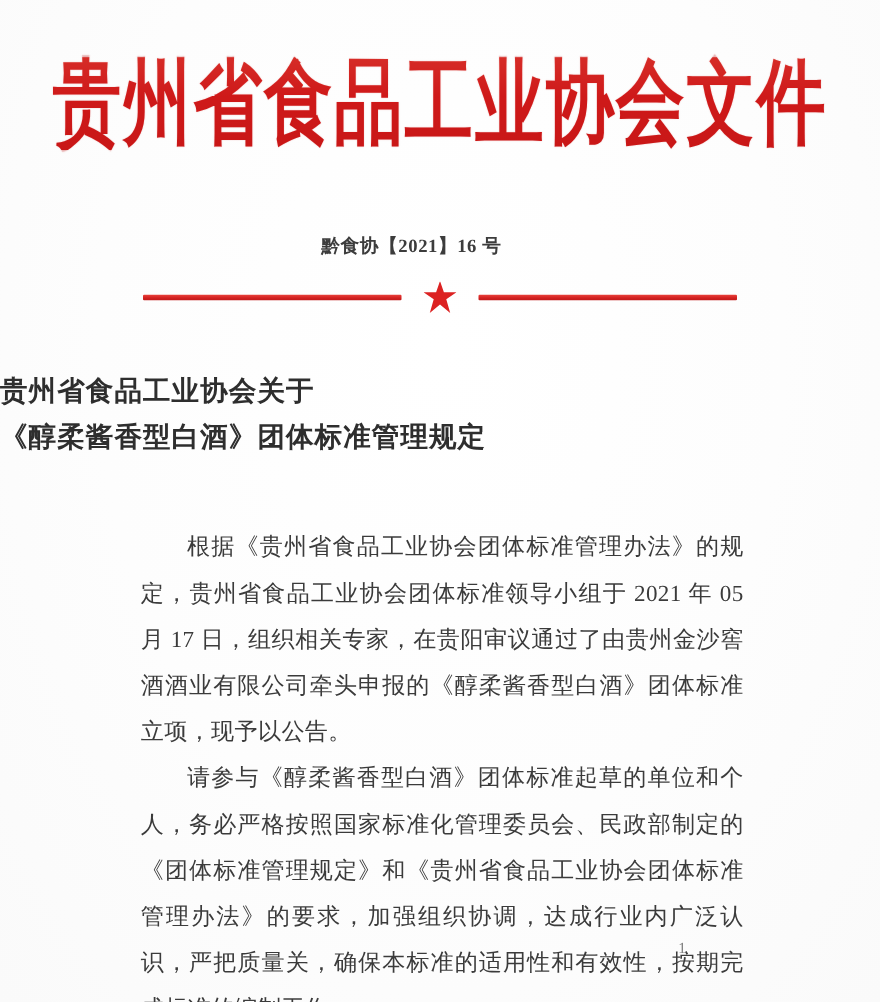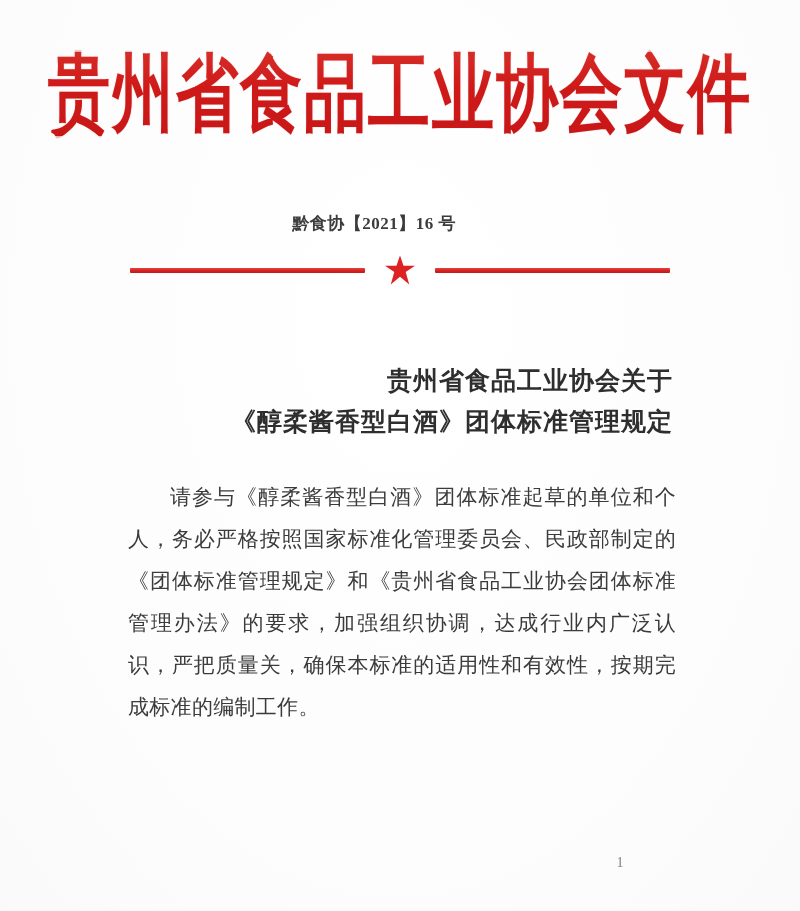--- a/index.html
+++ b/index.html
@@ -94,28 +94,27 @@
     clip-path: polygon(50% 0%, 61.8% 35.5%, 100% 35.5%, 69% 57.3%, 80.9% 100%,
                        50% 73.5%, 19.1% 100%, 31% 57.3%, 0% 35.5%, 38.2% 35.5%);
   }
 
   
   .doc-title {
     position: absolute;
     top: 336px;
     left: 0;
     width: 673px;
-    text-align: right;
+    text-align: left;
     font-family: "Liberation Serif", "DejaVu Serif", serif;
     font-weight: bold;
     font-size: 25px;
     line-height: 41px;
     color: #2e2e2e;
     letter-spacing: 1px;
-    margin-top: 24px;
   }
   .doc-title-line { display: block; white-space: nowrap; }
 
   
   .body-text {
     position: absolute;
     top: 476px;
     left: 128px;
     width: 548px;
     font-family: "Liberation Serif", "DejaVu Serif", serif;
@@ -163,18 +162,19 @@
     <span class="divider-star"></span>
     <span class="divider-rule rule-right"></span>
   </div>
 
   <div class="doc-title">
     <span class="doc-title-line">贵州省食品工业协会关于</span>
     <span class="doc-title-line">《醇柔酱香型白酒》团体标准管理规定</span>
   </div>
 
   <div class="body-text">
+    <p class="body-para">根据《贵州省食品工业协会团体标准管理办法》的规定，贵州省食品工业协会团体标准领导小组于 2021 年 05 月 17 日，组织相关专家，在贵阳审议通过了由贵州金沙窖酒酒业有限公司牵头申报的《醇柔酱香型白酒》团体标准立项，现予以公告。</p>
     <p class="body-para">请参与《醇柔酱香型白酒》团体标准起草的单位和个人，务必严格按照国家标准化管理委员会、民政部制定的《团体标准管理规定》和《贵州省食品工业协会团体标准管理办法》的要求，加强组织协调，达成行业内广泛认识，严把质量关，确保本标准的适用性和有效性，按期完成标准的编制工作。</p>
   </div>
 
   <div class="page-number">1</div>
 
 </div>
 
 </body></html>

